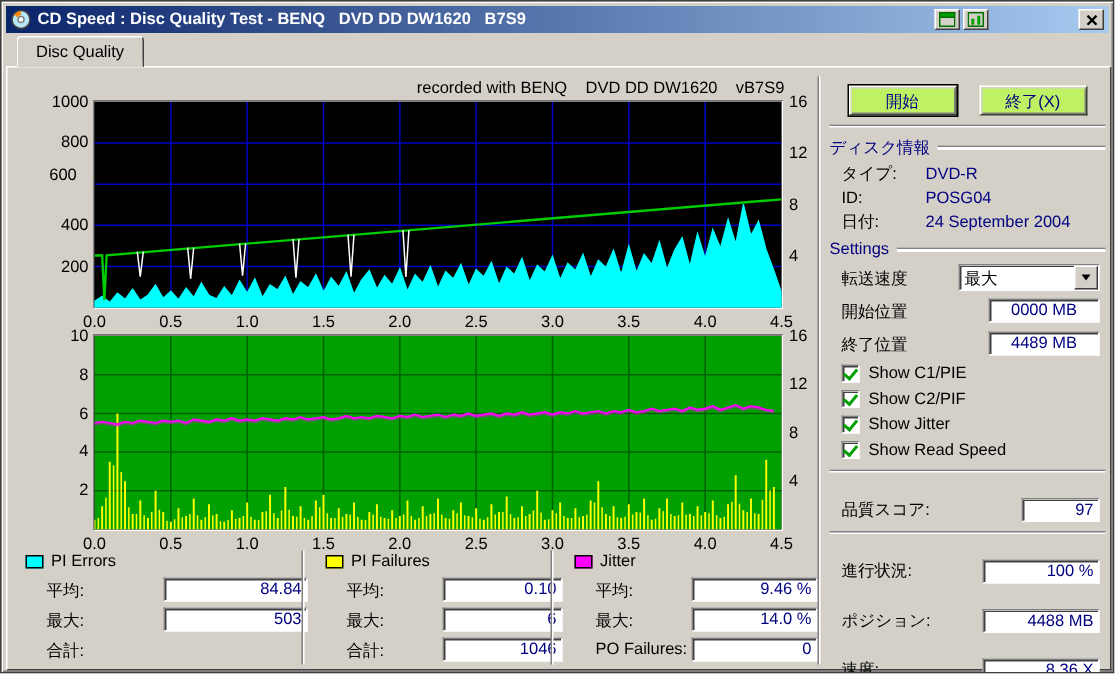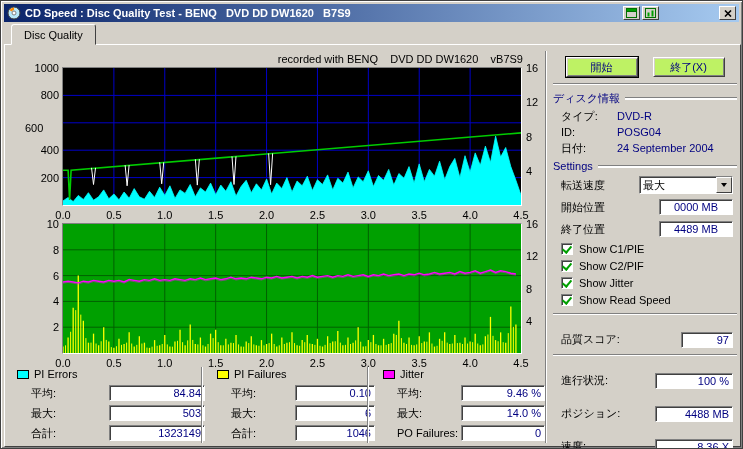--- a/index.html
+++ b/index.html
@@ -334,21 +334,21 @@
           <line x1="450.3666666666667" y1="129" x2="450.3666666666667" y2="102.813" stroke="#ffff00" stroke-width="1"></line>
           <line x1="452.91111111111115" y1="129" x2="452.91111111111115" y2="100.62" stroke="#ffff00" stroke-width="1.3"></line>
           <polyline points="0.0,58.0 5.1,57.2 10.2,58.0 15.3,58.9 20.4,57.2 25.4,58.0 30.5,56.4 35.6,57.2 40.7,58.0 45.8,56.4 50.9,57.2 56.0,56.4 61.1,58.0 66.2,55.6 71.2,56.4 76.3,57.2 81.4,55.6 86.5,56.4 91.6,54.8 96.7,56.4 101.8,55.6 106.9,56.4 112.0,54.8 117.0,55.6 122.1,56.4 127.2,54.8 132.3,55.6 137.4,54.0 142.5,55.6 147.6,54.8 152.7,54.0 157.8,55.6 162.8,54.8 167.9,53.2 173.0,54.8 178.1,54.0 183.2,54.8 188.3,53.2 193.4,54.0 198.5,54.8 203.6,53.2 208.6,54.0 213.7,52.4 218.8,54.0 223.9,53.2 229.0,52.4 234.1,54.0 239.2,52.4 244.3,53.2 249.4,51.6 254.4,53.2 259.5,52.4 264.6,51.6 269.7,53.2 274.8,51.6 279.9,52.4 285.0,50.8 290.1,52.4 295.2,51.6 300.2,50.8 305.3,52.4 310.4,50.8 315.5,51.6 320.6,50.0 325.7,51.6 330.8,50.8 335.9,50.0 341.0,51.6 346.0,50.0 351.1,50.8 356.2,49.2 361.3,50.8 366.4,50.0 371.5,48.4 376.6,50.0 381.7,49.2 386.8,48.4 391.8,50.0 396.9,47.6 402.0,49.2 407.1,48.4 412.2,46.8 417.3,49.2 422.4,47.6 427.5,46.0 432.6,48.4 437.6,46.8 442.7,47.6 447.8,49.2 452.9,50.0" fill="none" stroke="#ff00ff" stroke-width="1.4"></polyline>
           <g transform="translate(0,1.2)" opacity="0.45">
             <polyline points="0.0,58.0 5.1,57.2 10.2,58.0 15.3,58.9 20.4,57.2 25.4,58.0 30.5,56.4 35.6,57.2 40.7,58.0 45.8,56.4 50.9,57.2 56.0,56.4 61.1,58.0 66.2,55.6 71.2,56.4 76.3,57.2 81.4,55.6 86.5,56.4 91.6,54.8 96.7,56.4 101.8,55.6 106.9,56.4 112.0,54.8 117.0,55.6 122.1,56.4 127.2,54.8 132.3,55.6 137.4,54.0 142.5,55.6 147.6,54.8 152.7,54.0 157.8,55.6 162.8,54.8 167.9,53.2 173.0,54.8 178.1,54.0 183.2,54.8 188.3,53.2 193.4,54.0 198.5,54.8 203.6,53.2 208.6,54.0 213.7,52.4 218.8,54.0 223.9,53.2 229.0,52.4 234.1,54.0 239.2,52.4 244.3,53.2 249.4,51.6 254.4,53.2 259.5,52.4 264.6,51.6 269.7,53.2 274.8,51.6 279.9,52.4 285.0,50.8 290.1,52.4 295.2,51.6 300.2,50.8 305.3,52.4 310.4,50.8 315.5,51.6 320.6,50.0 325.7,51.6 330.8,50.8 335.9,50.0 341.0,51.6 346.0,50.0 351.1,50.8 356.2,49.2 361.3,50.8 366.4,50.0 371.5,48.4 376.6,50.0 381.7,49.2 386.8,48.4 391.8,50.0 396.9,47.6 402.0,49.2 407.1,48.4 412.2,46.8 417.3,49.2 422.4,47.6 427.5,46.0 432.6,48.4 437.6,46.8 442.7,47.6 447.8,49.2 452.9,50.0" fill="none" stroke="#ff00ff" stroke-width="1"></polyline>
           </g>
         </svg></div>
     <div id="tick-layer">
         <div class="ticklabel" style="left: 20px; top: 17px; width: 34px; text-align: right;">1000</div>
         <div class="ticklabel" style="left: 20px; top: 44.4px; width: 34px; text-align: right;">800</div>
-        <div class="ticklabel" style="left: 20px; top: 77px; width: 34px; text-align: left;">600</div>
+        <div class="ticklabel" style="left: 20px; top: 66px; width: 34px; text-align: center;">600</div>
         <div class="ticklabel" style="left: 20px; top: 99.2px; width: 34px; text-align: right;">400</div>
         <div class="ticklabel" style="left: 20px; top: 126.6px; width: 34px; text-align: right;">200</div>
         <div class="ticklabel" style="left: 521px; top: 17px; width: 20px; text-align: left;">16</div>
         <div class="ticklabel" style="left: 521px; top: 51.25px; width: 20px; text-align: left;">12</div>
         <div class="ticklabel" style="left: 521px; top: 85.5px; width: 20px; text-align: left;">8</div>
         <div class="ticklabel" style="left: 521px; top: 119.75px; width: 20px; text-align: left;">4</div>
         <div class="ticklabel" style="left: 46px; top: 164px; width: 24px; text-align: center;">0.0</div>
         <div class="ticklabel" style="left: 96.8889px; top: 164px; width: 24px; text-align: center;">0.5</div>
         <div class="ticklabel" style="left: 147.778px; top: 164px; width: 24px; text-align: center;">1.0</div>
         <div class="ticklabel" style="left: 198.667px; top: 164px; width: 24px; text-align: center;">1.5</div>
@@ -388,21 +388,20 @@
         <div class="statrow">
             <span class="stat-lbl">平均:</span>
             <span class="value-box">84.84</span>
           </div>
         <div class="statrow">
             <span class="stat-lbl">最大:</span>
             <span class="value-box">503</span>
           </div>
         <div class="statrow">
             <span class="stat-lbl">合計:</span>
-            <span class="value-box">1323149</span>
           </div>
       </div>
       <div class="statcol c2">
         <div class="stat-legend">
           <span class="legend-swatch" style="background: rgb(255, 255, 0);"></span>
           <span>PI Failures</span>
         </div>
         <div class="statrow">
             <span class="stat-lbl">平均:</span>
             <span class="value-box">0.10</span>

